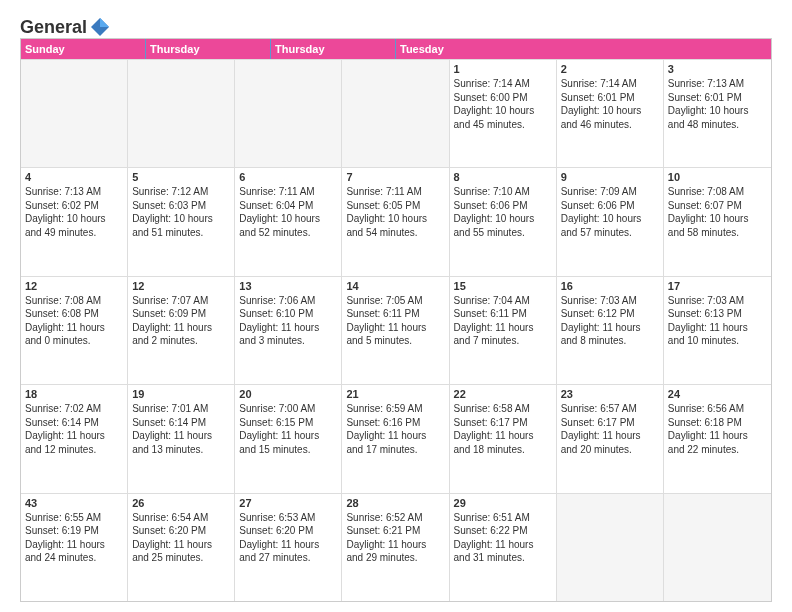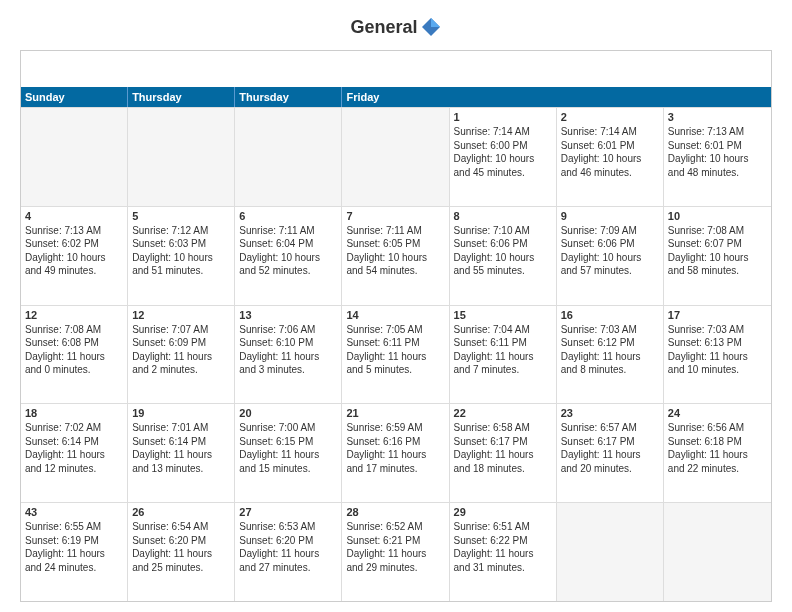--- a/index.html
+++ b/index.html
@@ -12,23 +12,23 @@
     }
     .page {
       width: 792px;
       height: 612px;
       padding: 16px 20px 10px 20px;
       display: flex;
       flex-direction: column;
     }
     .header {
       display: flex;
-      justify-content: center;
+      justify-content: flex-start;
       align-items: flex-start;
-      margin-bottom: 16px;
+      margin-bottom: 4px;
     }
     .logo {
       display: flex;
       flex-direction: column;
       align-items: flex-start;
     }
     .logo-text {
       display: flex;
       align-items: center;
       gap: 2px;
@@ -47,23 +47,22 @@
       color: #555;
     }
     .calendar {
       flex: 1;
       display: flex;
       flex-direction: column;
       border: 1px solid #ccc;
     }
     .cal-header {
       display: grid;
-      grid-template-columns: repeat(7, 1fr);
-      background: #0369a1;
-      margin-top: 36px;
+      grid-template-columns: repeat(6, 1fr);
+      background: #ec4899;
     }
     .cal-header-cell {
       color: #fff;
       font-size: 11px;
       font-weight: bold;
       padding: 4px 4px;
       text-align: left;
       border-right: 1px solid #5a9ad0;
     }
     .cal-header-cell:last-child { border-right: none; }
@@ -120,21 +119,21 @@
       <div class="month-title"></div>
       <div class="location"></div>
     </div>
   </div>
 
   <div class="calendar">
     <div class="cal-header" id="cal-header">
         <div class="cal-header-cell">Sunday</div>
         <div class="cal-header-cell">Thursday</div>
         <div class="cal-header-cell">Thursday</div>
-        <div class="cal-header-cell">Friday</div>
+        <div class="cal-header-cell">Tuesday</div>
       </div>
     <div class="cal-body" id="cal-body">
         <div class="cal-row">
           <div class="cal-cell empty"></div>
           <div class="cal-cell empty"></div>
           <div class="cal-cell empty"></div>
           <div class="cal-cell empty"></div>
           <div class="cal-cell">
             <div class="day-num">1</div>
             <div class="cell-text">Sunrise: 7:14 AM<br>Sunset: 6:00 PM<br>Daylight: 10 hours<br>and 45 minutes.</div>

